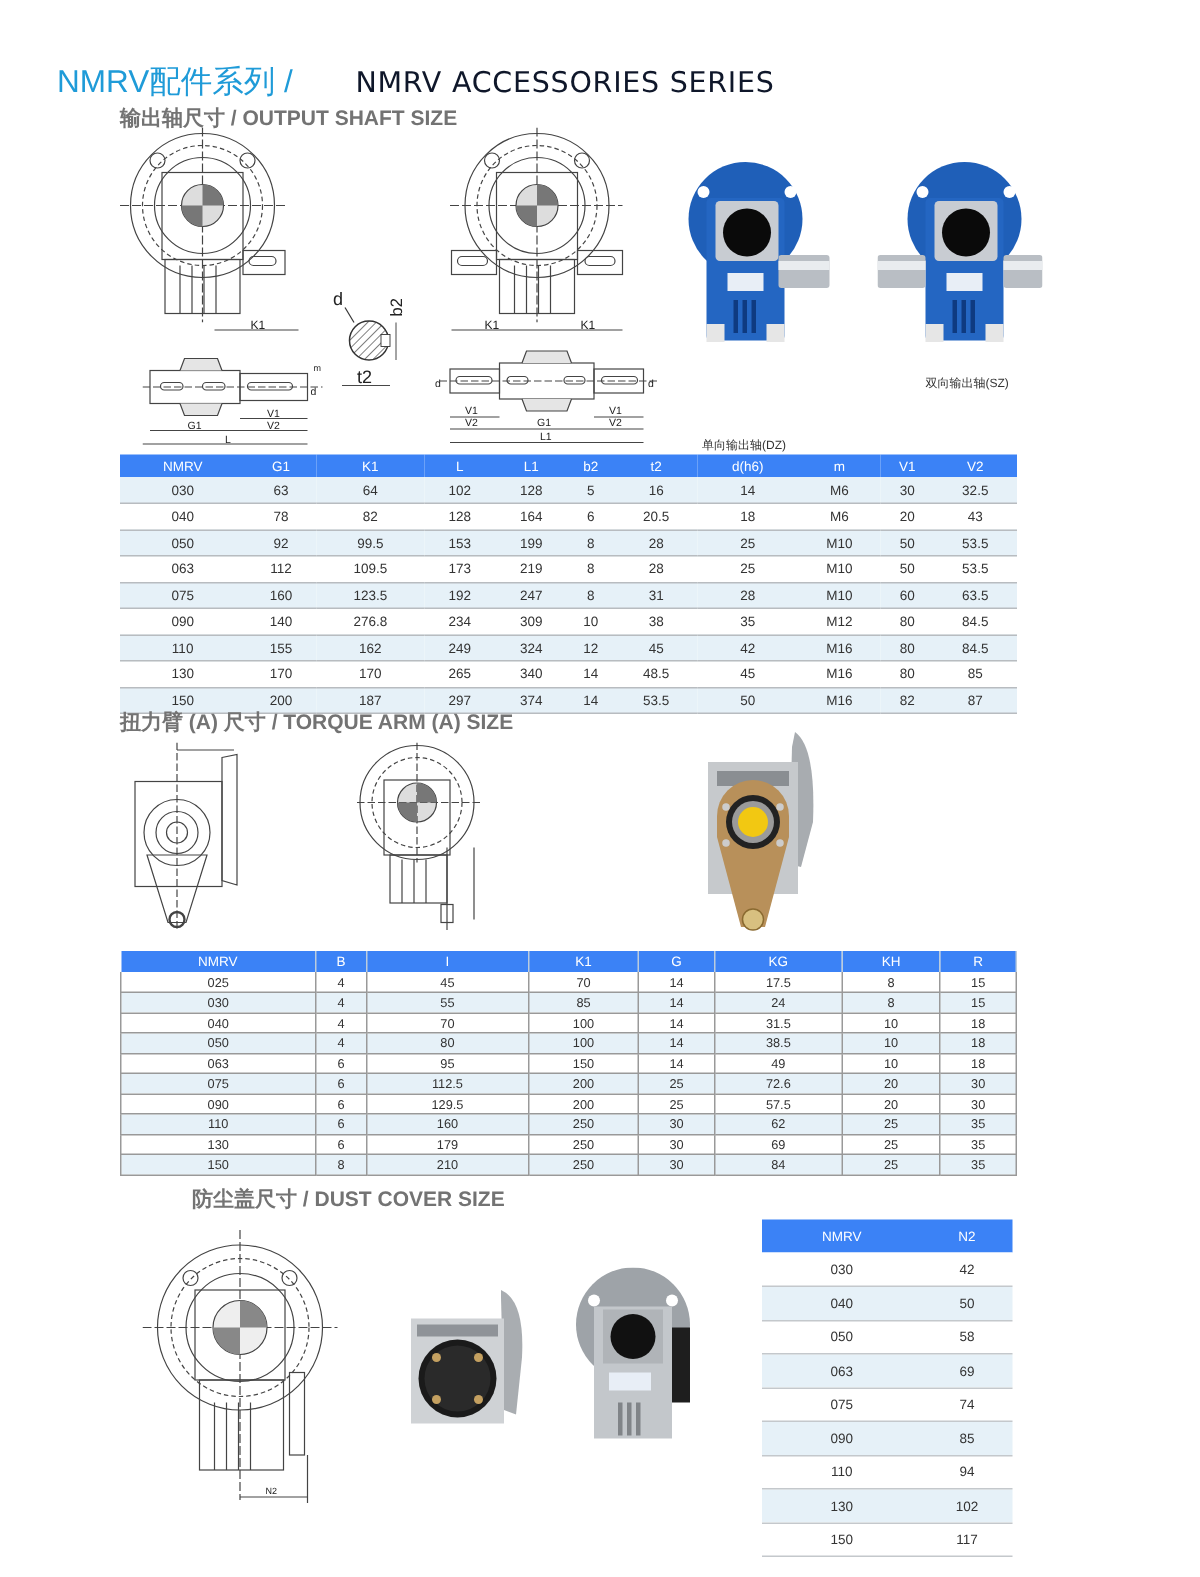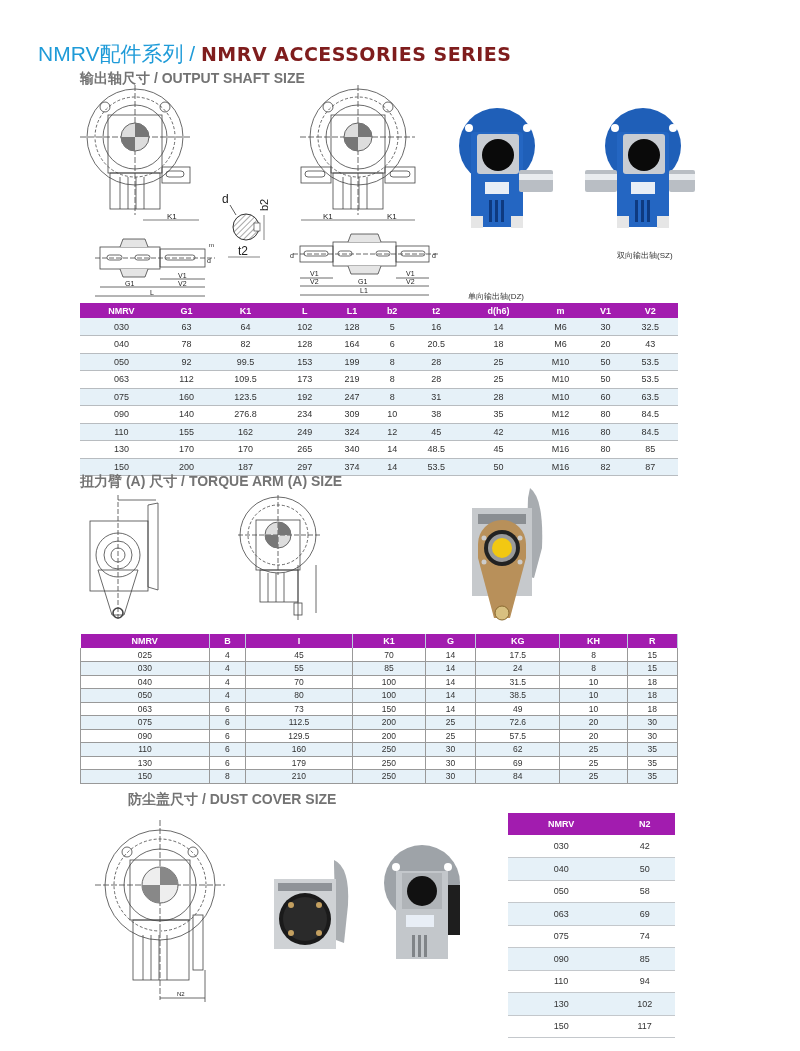--- a/index.html
+++ b/index.html
@@ -1,23 +1,23 @@
 <!DOCTYPE html>
 <html><head>
 <meta charset="utf-8">
 <style>
   * { box-sizing: border-box; margin: 0; padding: 0; }
   body { width: 800px; height: 1051px; background: #ffffff; font-family: "Liberation Sans", sans-serif; position: relative; overflow: hidden; color: #333; }
   .abs { position: absolute; }
   .page-title { left: 38px; top: 40px; font-size: 21px; white-space: nowrap; }
   .page-title .cn { color: #1f9bd8; font-weight: normal; }
-  .page-title .en { color: #7f1d1d; font-weight: bold; letter-spacing: 0.5px; font-family: "DejaVu Sans", sans-serif; font-size: 19px; }
+  .page-title .en { color: #0f172a; font-weight: normal; letter-spacing: 0.5px; font-family: "DejaVu Sans", sans-serif; font-size: 19px; margin-left: 36px; }
   .section-title { font-size: 14px; font-weight: bold; color: #737373; white-space: nowrap; }
   table { border-collapse: collapse; font-size: 9px; color: #333; }
-  th { background: #a21caf; color: #fff; font-weight: bold; height: 15px; text-align: center; }
+  th { background: #3b82f6; color: #fff; font-weight: normal; height: 15px; text-align: center; }
   td { text-align: center; height: 17.5px; }
   .t1 td { border-bottom: 1.5px solid #b8bcc0; }
   .t1 tr:nth-child(odd) td { background: #e6f1f8; }
   .t1 tr:nth-child(even) td { background: #fff; }
   .t2 th { border-right: 1px solid #bcd; height: 14px; }
   .t2 td { border: 1px solid #999; border-top: none; height: 13.5px; font-size: 8.5px; }
   .t2 tr:nth-child(even) td { background: #e6f1f8; }
   .t2 tr:nth-child(odd) td { background: #fff; }
   .t3 th { height: 22px; }
   .t3 td { height: 22.5px; border-bottom: 1.5px solid #c4c8cc; }
@@ -430,21 +430,21 @@
         <td>80</td>
         <td>100</td>
         <td>14</td>
         <td>38.5</td>
         <td>10</td>
         <td>18</td>
       </tr>
       <tr>
         <td>063</td>
         <td>6</td>
-        <td>73</td>
+        <td>95</td>
         <td>150</td>
         <td>14</td>
         <td>49</td>
         <td>10</td>
         <td>18</td>
       </tr>
       <tr>
         <td>075</td>
         <td>6</td>
         <td>112.5</td>

